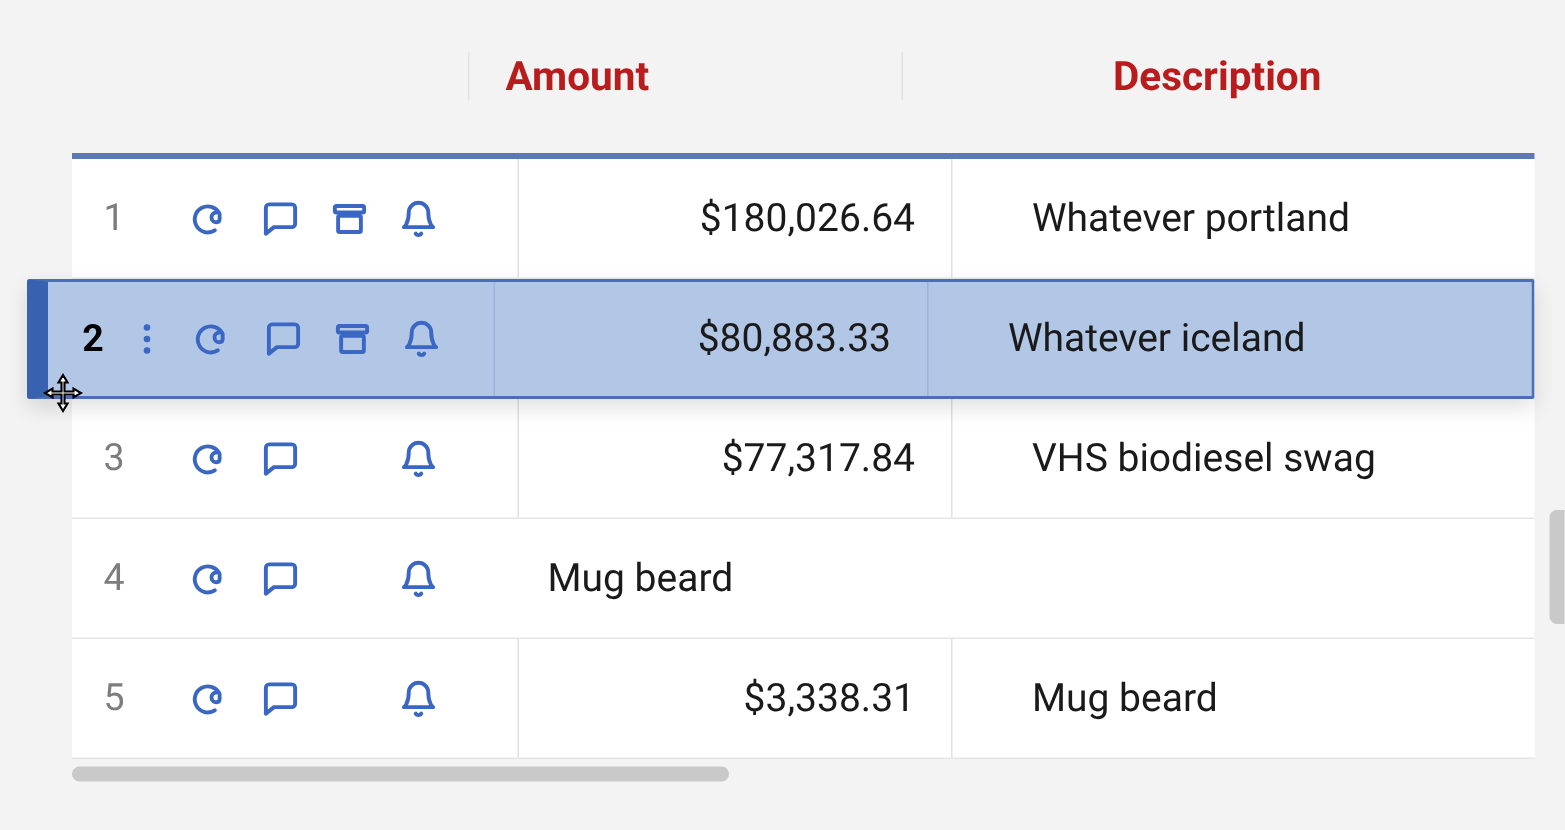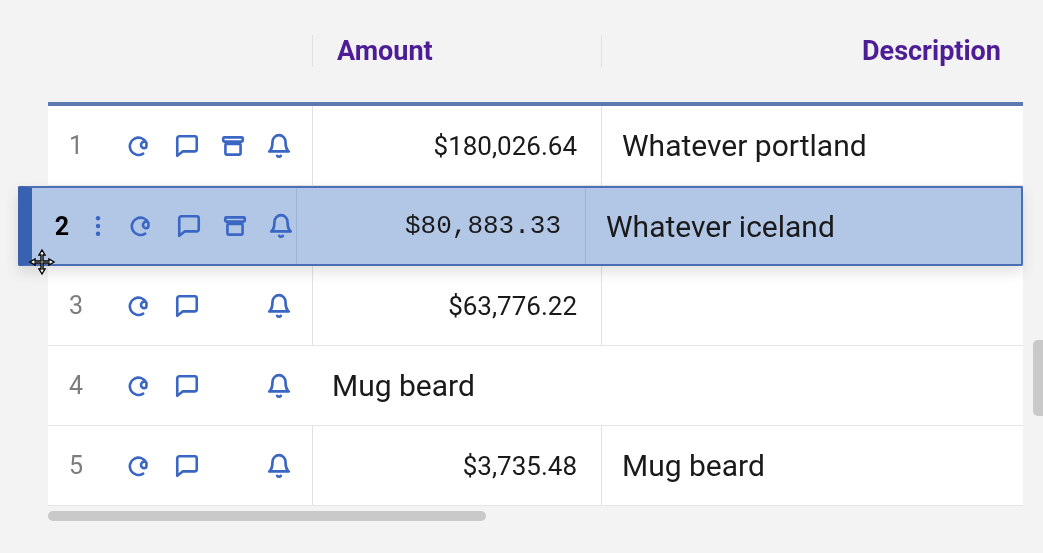--- a/index.html
+++ b/index.html
@@ -23,36 +23,36 @@
       height: 106px;
       align-items: center;
       border-bottom: 4px solid #5c79b3;
     }
     .col-handle { width: 264px; flex: 0 0 264px; }
     .col-amount { width: 290px; flex: 0 0 290px; border-left: 1px solid #e1e1e1; border-right: 1px solid #e1e1e1; }
     .col-desc   { flex: 1 1 auto; }
     .header-cell {
       font-size: 27px;
       font-weight: 700;
-      color: #4c1d95;
+      color: #b91c1c;
       padding: 0 22px;
     }
     .header-amount { text-align: left; padding-left: 24px; }
-    .header-desc { text-align: right; padding-left: 20px; }
+    .header-desc { text-align: center; padding-left: 20px; }
 
     .data-row {
       display: flex;
       height: 80px;
       align-items: center;
       background: #ffffff;
       border-bottom: 1px solid #e5e5e5;
       position: relative;
     }
     .data-row .col-amount,
-    .data-row .col-desc { height: 100%; display:flex; align-items:center; }
+    .data-row .col-desc { height: 100%; display:flex; align-items:center;margin-left:33px; }
 
     .rownum-cell {
       width: 264px;
       flex: 0 0 264px;
       display: flex;
       align-items: center;
       padding-left: 16px;
       gap: 12px;
     }
     .rownum {
@@ -72,39 +72,39 @@
 
     .amount-cell {
       font-size: 26px;
       color: #1a1a1a;
       text-align: right;
       padding-right: 24px;
       justify-content: flex-end;
       width: 100%;
     }
     .desc-cell {
-      font-size: 30px;
+      font-size: 26px;
       color: #1a1a1a;
       padding-left: 20px;
     }
 
     
     .data-row.selected {
       background: #b2c6e6;
       border: 2px solid #4a6fb5;
       border-left: 14px solid #3861b0;
       margin-left: -30px;
       width: calc(100% + 30px);
       box-shadow: 0 6px 14px rgba(0,0,0,.12);
       z-index: 5;
       border-radius: 2px;
     }
     .data-row.selected .rownum-cell { padding-left: 18px; }
     .data-row.selected .rownum { color: #000; font-weight: 700; }
-    .data-row.selected .col-amount { border-left-color: #9cb4d9; border-right-color: #9cb4d9; font-family: Liberation Mono, monospace; }
+    .data-row.selected .col-amount { border-left-color: #9cb4d9; border-right-color: #9cb4d9; }
     .data-row.selected .icon { color: #3a66c4; }
 
     .dots-icon { color: #7a8aa3; margin-left: 6px; }
 
     .move-cursor {
       position: absolute;
       left: -4px;
       bottom: -12px;
       width: 28px; height: 28px;
       pointer-events: none;
@@ -246,21 +246,24 @@
           </span>
         <span class="icon">
             <svg width="26" height="26" viewBox="0 0 24 24" fill="none" stroke="currentColor" stroke-width="2.4" stroke-linecap="round" stroke-linejoin="round">
               <path d="M18 8a6 6 0 1 0-12 0c0 7-3 9-3 9h18s-3-2-3-9"></path>
               <path d="M13.7 21a2 2 0 0 1-3.4 0"></path>
             </svg>
           </span>
       </span>
     </div>
     <div class="col-amount">
-        <div class="amount-cell">$63,776.22</div>
+        <div class="amount-cell">$77,317.84</div>
+      </div>
+    <div class="col-desc">
+        <div class="desc-cell">VHS biodiesel swag</div>
       </div>
   </div>
 
   <div class="data-row">
     <div class="rownum-cell">
       <span class="rownum">4</span>
       <span class="icon-strip">
         <span class="icon">
             <svg width="26" height="26" viewBox="0 0 24 24" fill="none" stroke="currentColor" stroke-width="2.4" stroke-linecap="round" stroke-linejoin="round">
               <path d="M15 8a3 3 0 1 0 0 6c1.5 0 2-1 2-2V9a8 8 0 1 0-3 10"></path>
@@ -306,21 +309,21 @@
           </span>
         <span class="icon">
             <svg width="26" height="26" viewBox="0 0 24 24" fill="none" stroke="currentColor" stroke-width="2.4" stroke-linecap="round" stroke-linejoin="round">
               <path d="M18 8a6 6 0 1 0-12 0c0 7-3 9-3 9h18s-3-2-3-9"></path>
               <path d="M13.7 21a2 2 0 0 1-3.4 0"></path>
             </svg>
           </span>
       </span>
     </div>
     <div class="col-amount">
-        <div class="amount-cell">$3,735.48</div>
+        <div class="amount-cell">$3,338.31</div>
       </div>
     <div class="col-desc">
         <div class="desc-cell">Mug beard</div>
       </div>
   </div>
 
 </div>
 
 <div class="hscroll"></div>
 <div class="vscroll"></div>

